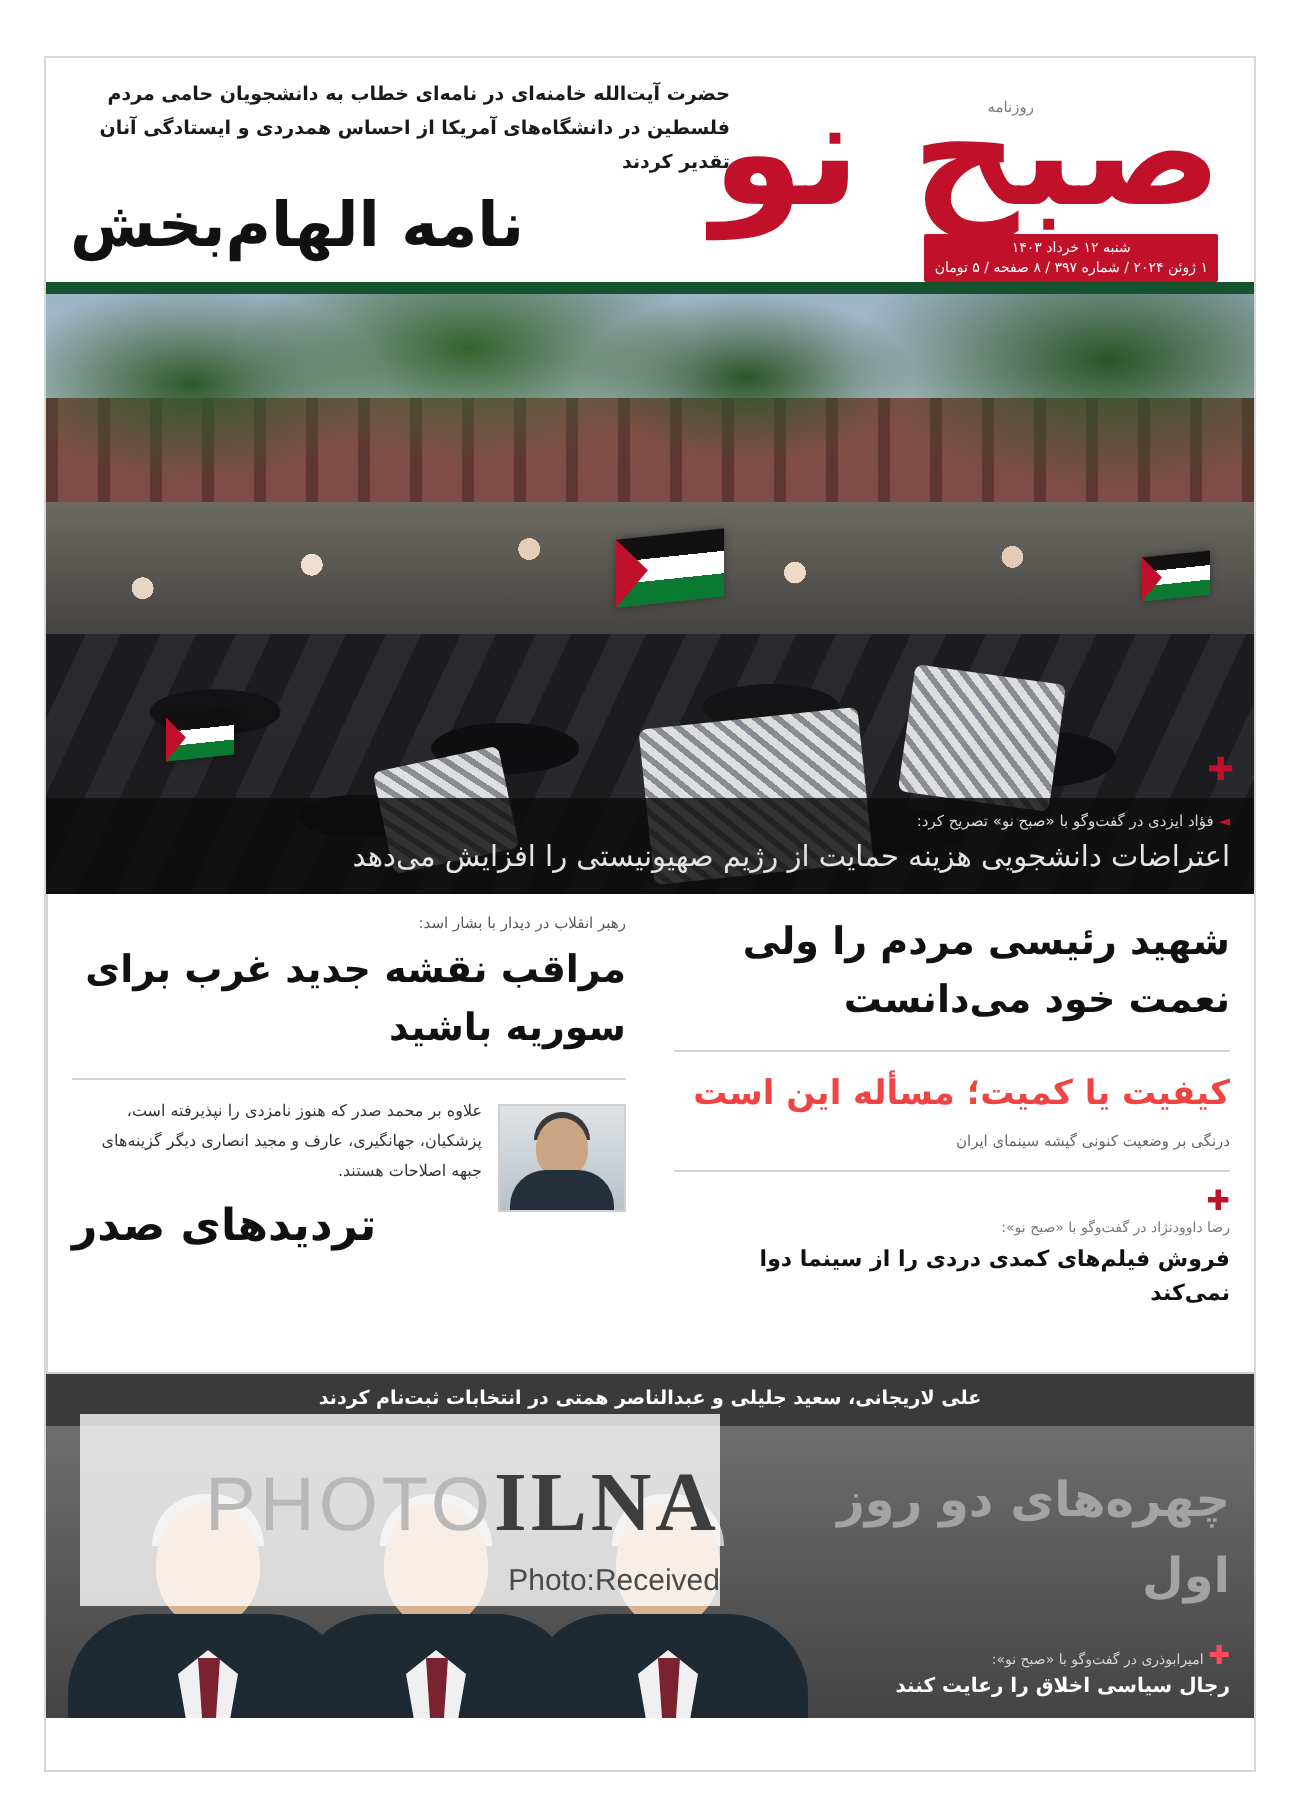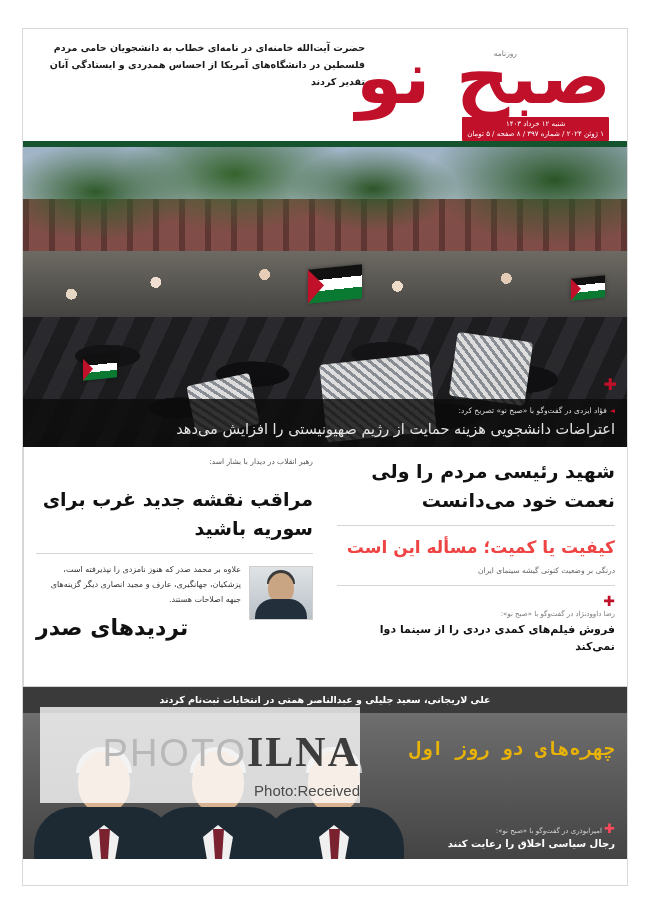--- a/index.html
+++ b/index.html
@@ -254,21 +254,21 @@
     padding: 10px 12px;
     direction: rtl;
     text-align: right;
   }
   .col-right { width: 50%; border-left: 1px solid #d5d5d5; }
   .col-left { width: 50%; }
 
   .kicker {
     font-size: 7.5px;
     color: #555;
-    margin-bottom: 19px;
+    margin-bottom: 5px;
   }
   .headline-lg {
     font-size: 19px;
     font-weight: bold;
     color: #111;
     line-height: 29px;
     letter-spacing: -.5px;
   }
   .headline-md {
     font-size: 17px;
@@ -400,25 +400,24 @@
     background: #7a2230;
     clip-path: polygon(0 0, 100% 0, 72% 100%, 28% 100%);
   }
   .bottom-headline {
     position: absolute;
     right: 12px;
     top: 44px;
     width: 230px;
     direction: rtl;
     text-align: right;
-    color: #eab308;
-    font-size: 19px;
+    color: #a3a3a3;
+    font-size: 24px;
     font-weight: bold;
     line-height: 38px;
-    font-family: Liberation Mono, monospace;
   }
   .bottom-foot {
     position: absolute;
     right: 12px;
     bottom: 10px;
     width: 240px;
     direction: rtl;
     text-align: right;
   }
   .bottom-foot .mini-kicker { color: #d6d6d6; }
@@ -470,20 +469,21 @@
 </head>
 <body>
 
 <div class="page">
 
   <div class="newspaper">
 
     <div class="masthead">
 
       <div class="lead-top">حضرت آیت‌الله خامنه‌ای در نامه‌ای خطاب به دانشجویان حامی مردم فلسطین در دانشگاه‌های آمریکا از احساس همدردی و ایستادگی آنان تقدیر کردند</div>
+      <div class="main-head">نامه الهام‌بخش</div>
 
       <div class="logo-block">
         <div class="logo-word">صبح نو</div>
         <div class="logo-tag">روزنامه</div>
         <div class="logo-sub">روزنامه زمانه دانایی</div>
         <div class="logo-meta">سال هشتم</div>
         <div class="date-badge">
           <div>شنبه ۱۲ خرداد ۱۴۰۳</div>
           <div>۱ ژوئن ۲۰۲۴ / شماره ۳۹۷ / ۸ صفحه / ۵ تومان</div>
         </div>

